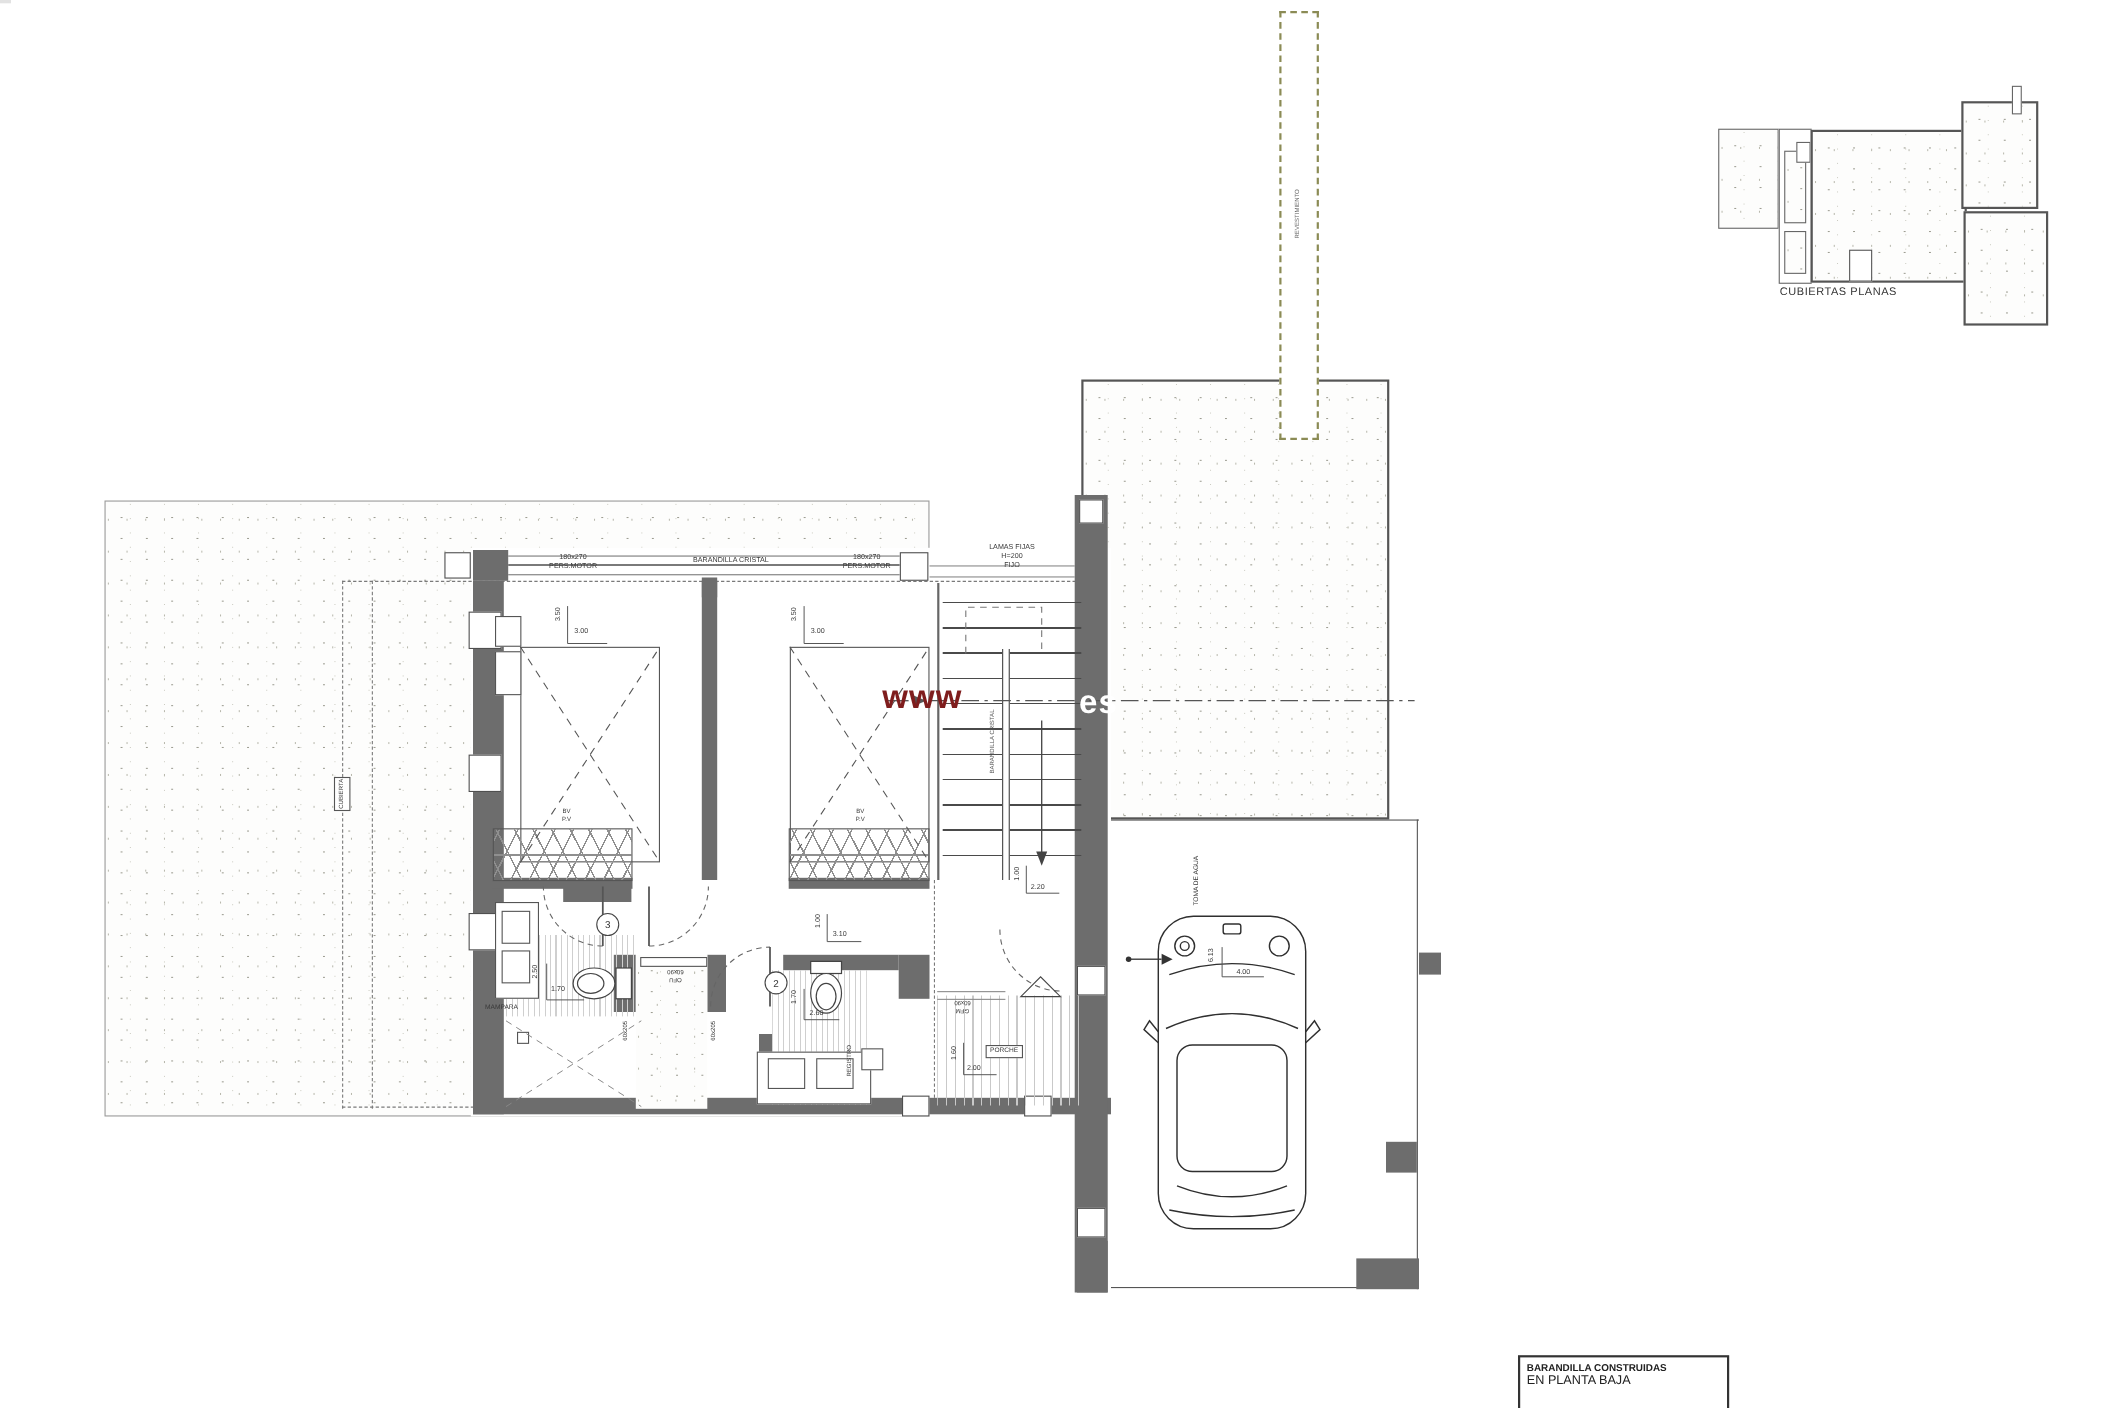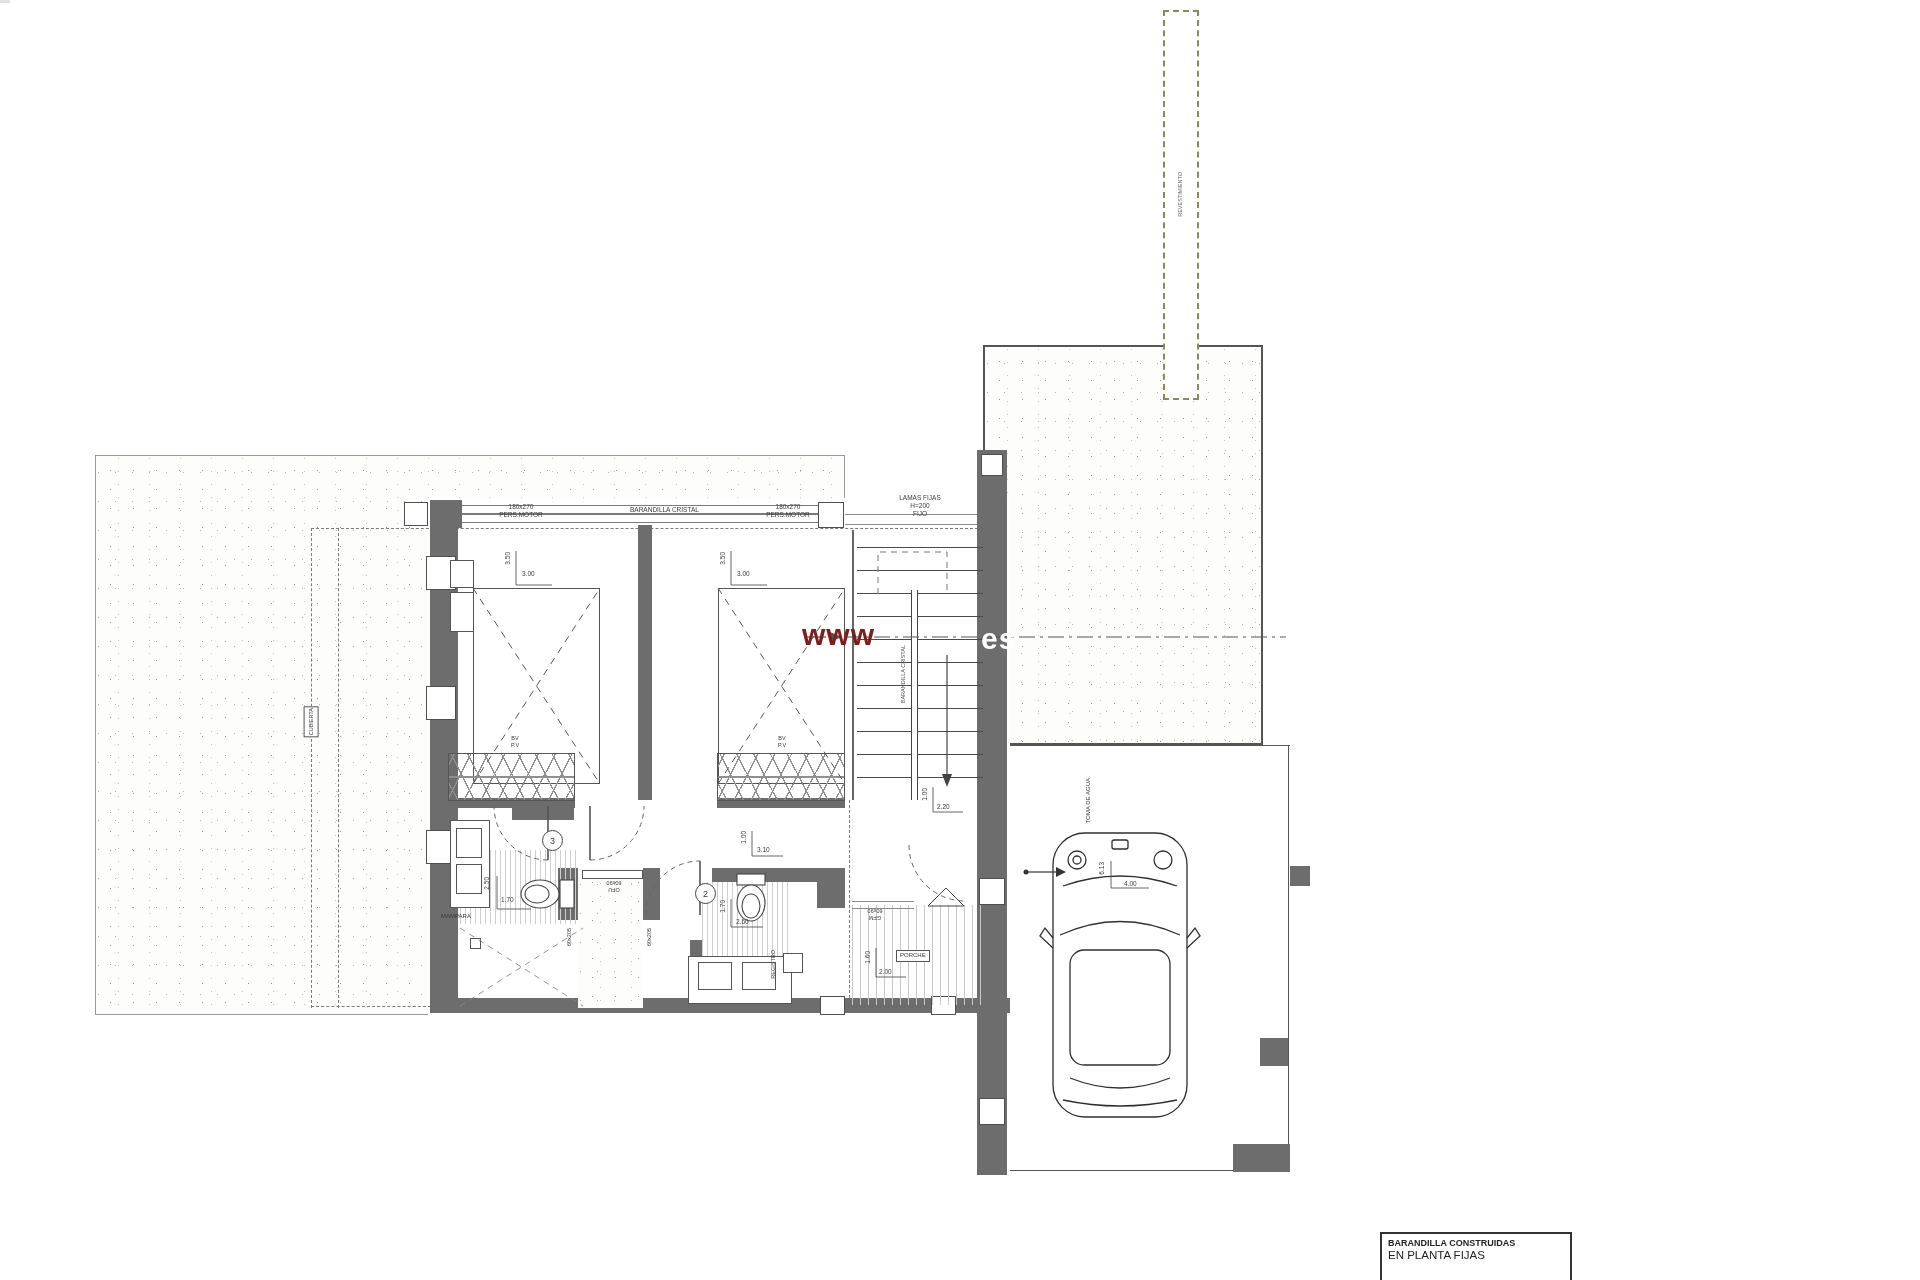--- a/index.html
+++ b/index.html
@@ -261,19 +261,32 @@
 
   <div class="abs lbl5 vt" style="left:1085px;top:778px;font-size:6px;">TOMA DE AGUA</div>
   <div class="abs lbl vt" style="left:1098px;top:862px;">6.13</div>
   <div class="abs lbl" style="left:1124px;top:880px;">4.00</div>
 
   <div class="abs lbl5 vt boxlbl" style="left:304px;top:706px;">CUBIERTA</div>
 
   <div class="abs wm" style="left:802px;top:618px;color:#7f1d1d;z-index:7;">www</div>
   <div class="abs wm" style="left:981px;top:622px;color:#ffffff;z-index:7;">es</div>
 
+  <div class="abs" style="left:1555px;top:70px;width:360px;height:260px;">
+    <div class="abs stipple" style="left:7px;top:47px;width:55px;height:91px;border:1.5px solid #666;box-sizing:border-box;"></div>
+    <div class="abs" style="left:62px;top:47px;width:30px;height:141px;border:1.2px solid #666;background:#fff;box-sizing:border-box;"></div>
+    <div class="abs stipple" style="left:67px;top:67px;width:20px;height:66px;border:1px solid #666;box-sizing:border-box;"></div>
+    <div class="abs" style="left:78px;top:59px;width:13px;height:19px;border:1px solid #666;background:#fff;box-sizing:border-box;"></div>
+    <div class="abs stipple" style="left:67px;top:140px;width:20px;height:39px;border:1px solid #666;box-sizing:border-box;"></div>
+    <div class="abs stipple" style="left:91px;top:48px;width:142px;height:139px;border:2px solid #555;box-sizing:border-box;"></div>
+    <div class="abs" style="left:126px;top:157px;width:21px;height:29px;border:1.2px solid #555;background:#fff;box-sizing:border-box;"></div>
+    <div class="abs stipple" style="left:228px;top:22px;width:70px;height:98px;border:2px solid #555;box-sizing:border-box;"></div>
+    <div class="abs" style="left:274px;top:8px;width:9px;height:26px;border:1px solid #666;background:#fff;box-sizing:border-box;"></div>
+    <div class="abs stipple" style="left:230px;top:122px;width:77px;height:104px;border:2px solid #555;box-sizing:border-box;"></div>
+    <div class="abs" style="left:63px;top:190px;font-size:10px;color:#333;letter-spacing:0.5px;">CUBIERTAS PLANAS</div>
+  </div>
 
   <div class="abs" style="left:1380px;top:1232px;width:192px;height:60px;border:2px solid #333;background:#fff;box-sizing:border-box;padding:4px 6px;">
     <div style="font-size:9px;font-weight:bold;color:#222;">BARANDILLA CONSTRUIDAS</div>
-    <div style="font-size:11.5px;color:#222;margin-top:1px;">EN PLANTA FIJAS</div>
+    <div style="font-size:11.5px;color:#222;margin-top:1px;">EN PLANTA BAJA</div>
   </div>
 
 </div>
 
 </body></html>

